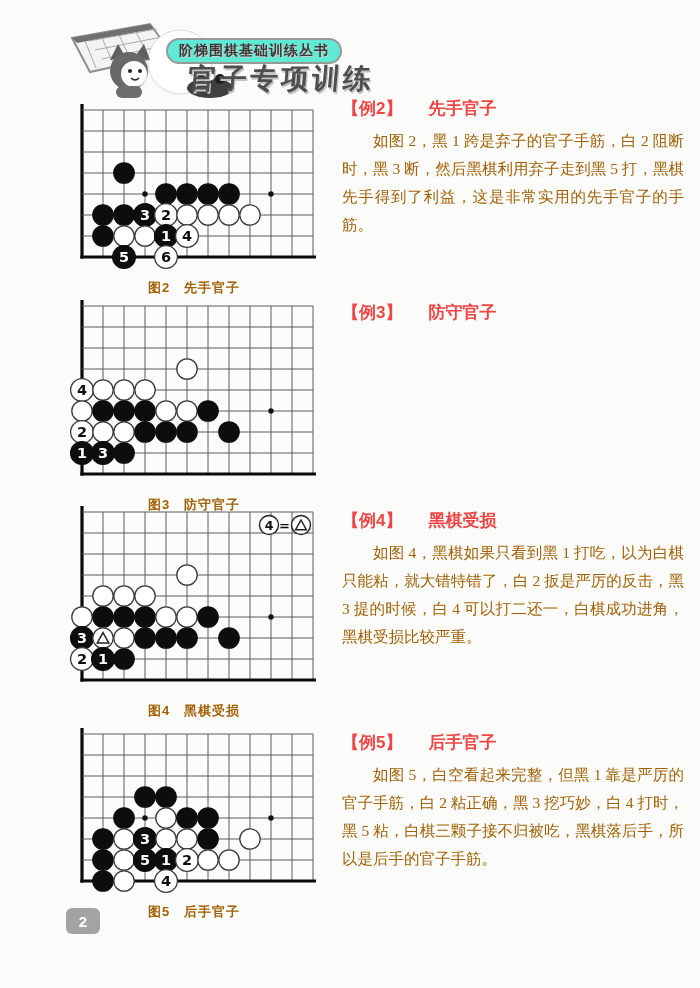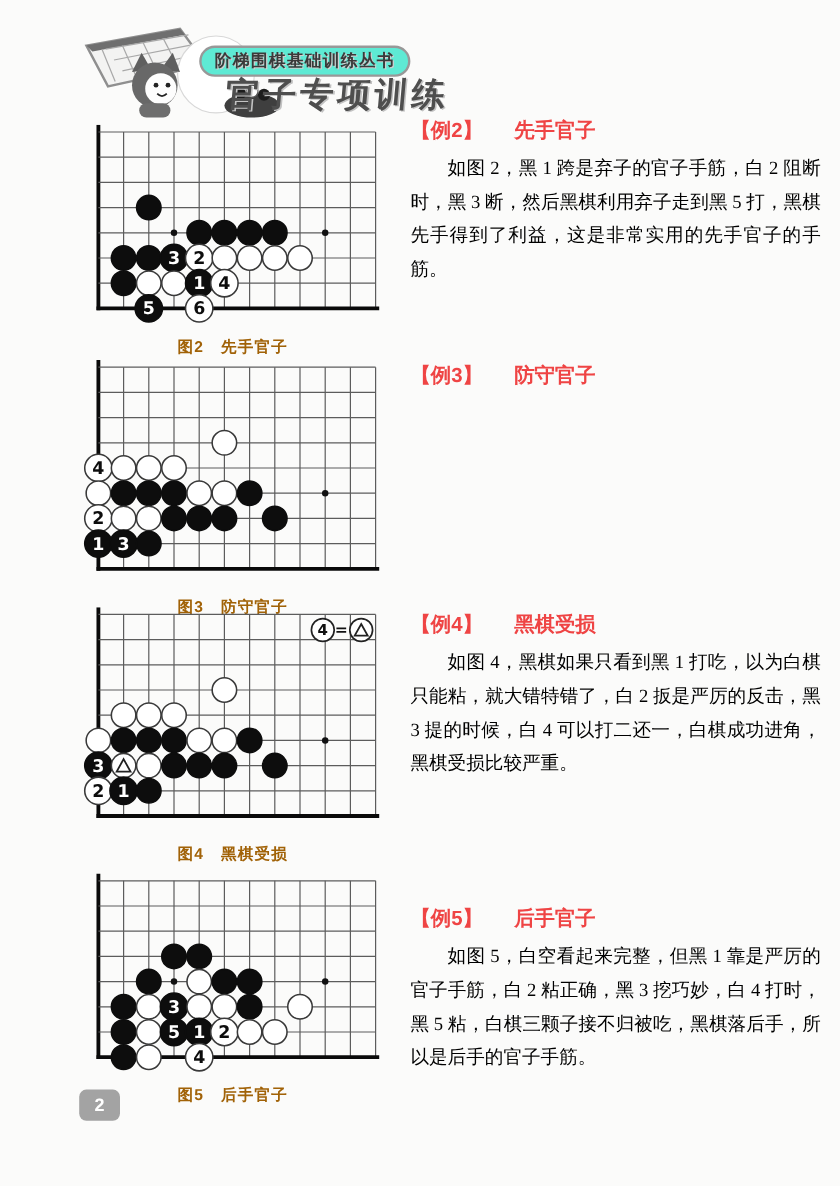--- a/index.html
+++ b/index.html
@@ -35,21 +35,21 @@
   }
   
   .example{position:absolute;left:342px;width:342px;}
   .ex-head{
     font-family:"Liberation Sans","DejaVu Sans",sans-serif;
     font-weight:bold;font-size:17px;color:#ef4444;white-space:nowrap;
   }
   .ex-head .ex-title{margin-left:26px;}
   .ex-body{
     margin:7px 0 0 0;font-size:15.5px;line-height:28px;
-    text-align:justify;text-indent:2em;color:#000000;
+    text-align:justify;text-indent:2em;color:#a16207;
   }
   
   .page-badge{
     position:absolute;left:66px;top:908px;width:34px;height:26px;
     background:#a3a3a3;border-radius:6px;
     display:flex;align-items:center;justify-content:center;
     font-family:"Liberation Sans","DejaVu Sans",sans-serif;
     font-weight:bold;font-size:15px;color:#fff;
   }
 </style>
@@ -324,20 +324,20 @@
   <div class="ex-head">
     <span class="ex-tag">【例3】</span><span class="ex-title">防守官子</span>
   </div>
 </div>
 <div class="example" style="top:509px">
   <div class="ex-head">
     <span class="ex-tag">【例4】</span><span class="ex-title">黑棋受损</span>
   </div>
   <p class="ex-body">如图 4，黑棋如果只看到黑 1 打吃，以为白棋只能粘，就大错特错了，白 2 扳是严厉的反击，黑 3 提的时候，白 4 可以打二还一，白棋成功进角，黑棋受损比较严重。</p>
 </div>
-<div class="example" style="top:754px">
+<div class="example" style="top:731px">
   <div class="ex-head">
     <span class="ex-tag">【例5】</span><span class="ex-title">后手官子</span>
   </div>
   <p class="ex-body">如图 5，白空看起来完整，但黑 1 靠是严厉的官子手筋，白 2 粘正确，黑 3 挖巧妙，白 4 打时，黑 5 粘，白棋三颗子接不归被吃，黑棋落后手，所以是后手的官子手筋。</p>
 </div>
 
 <div class="page-badge">2</div>
 
 </body></html>

